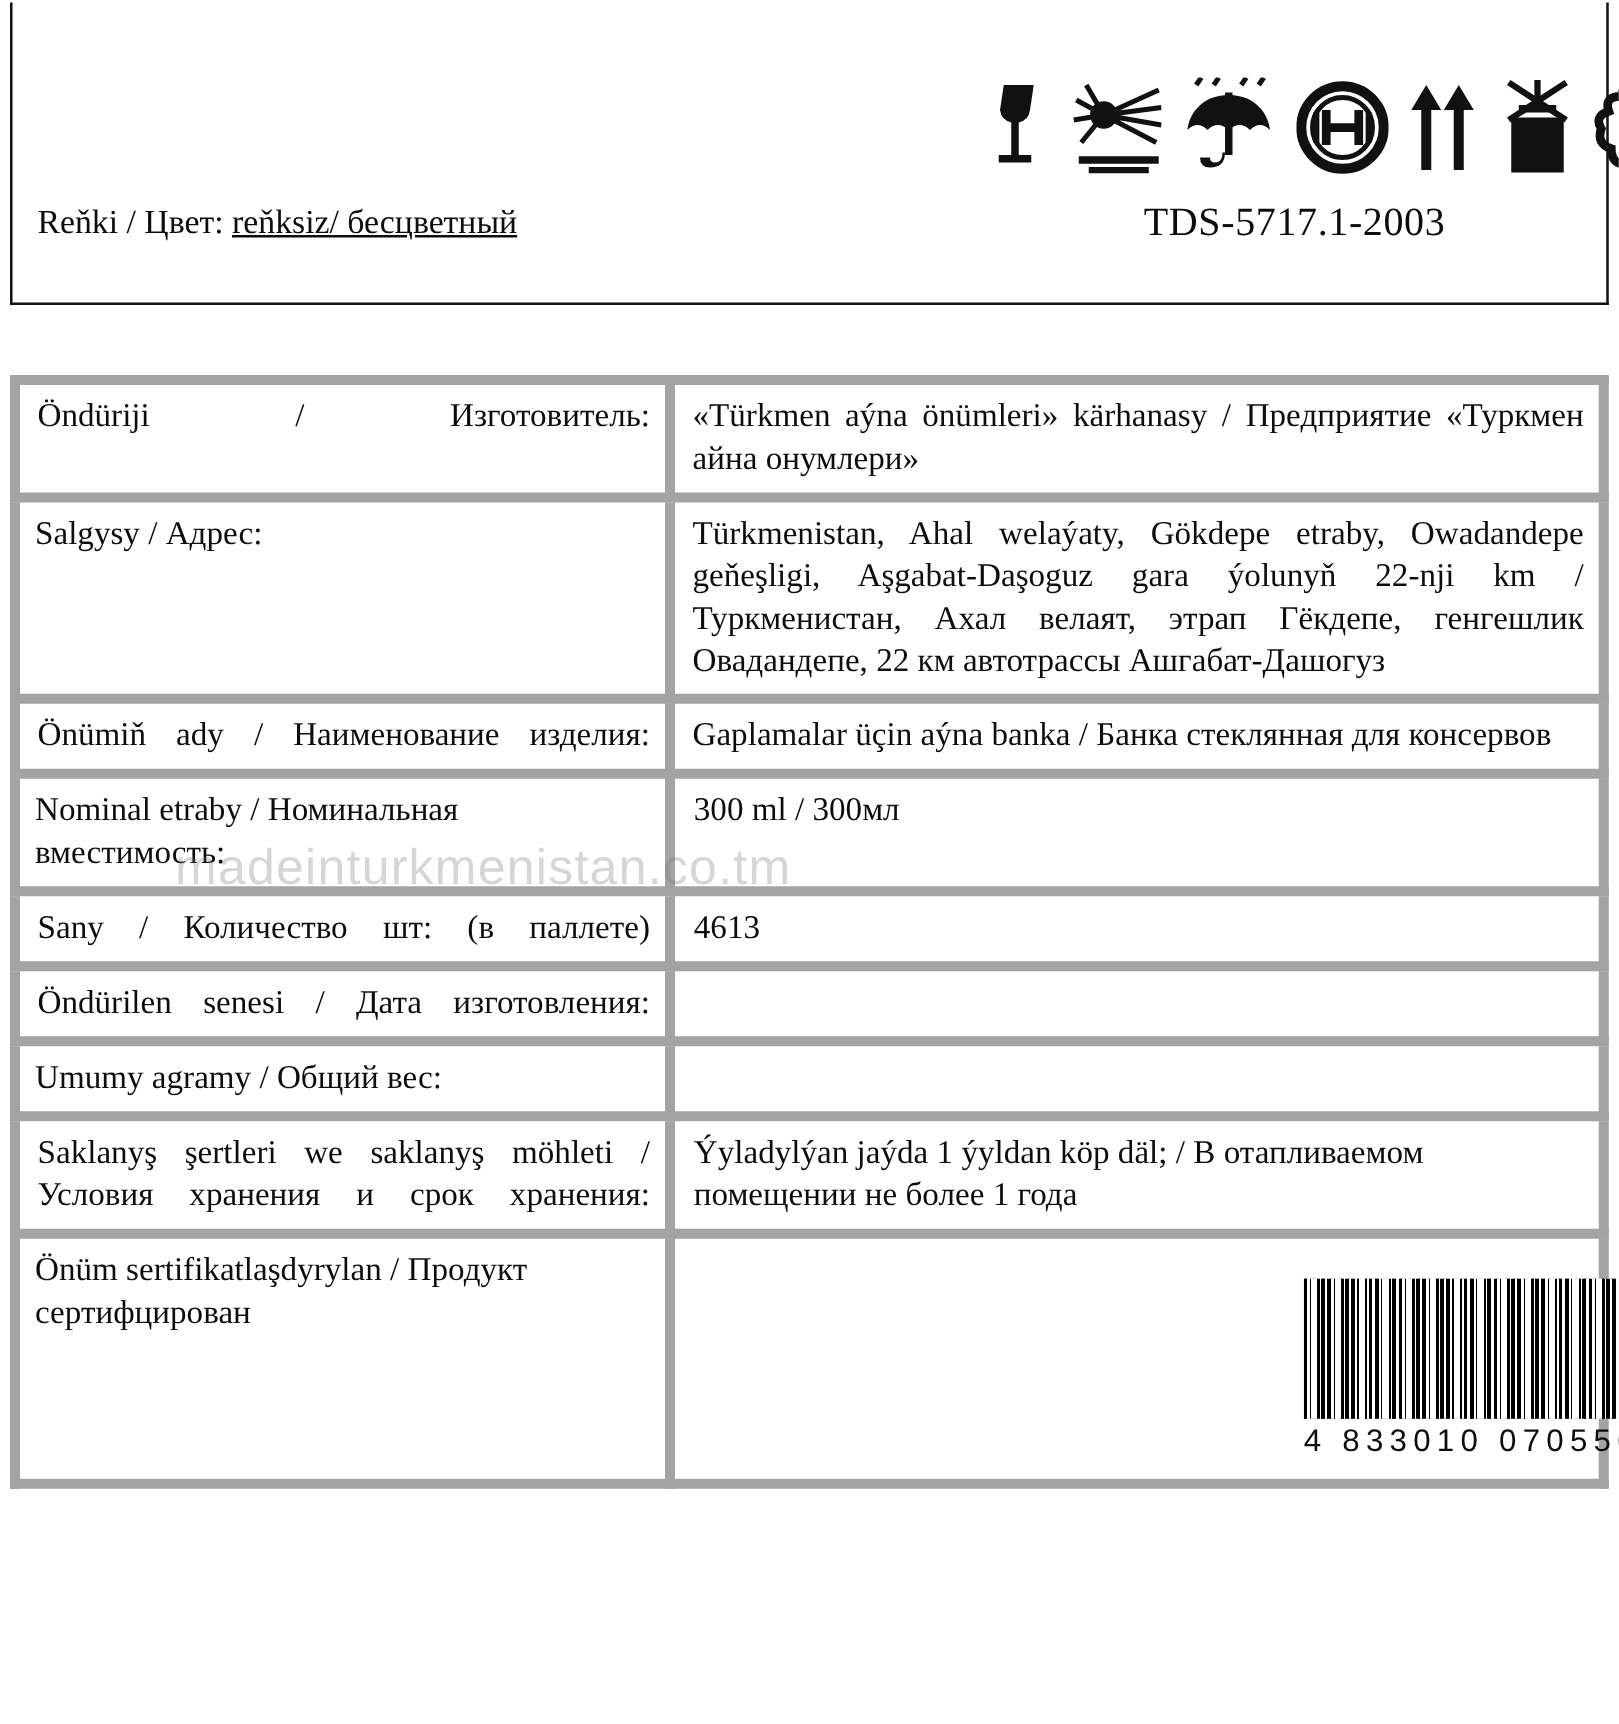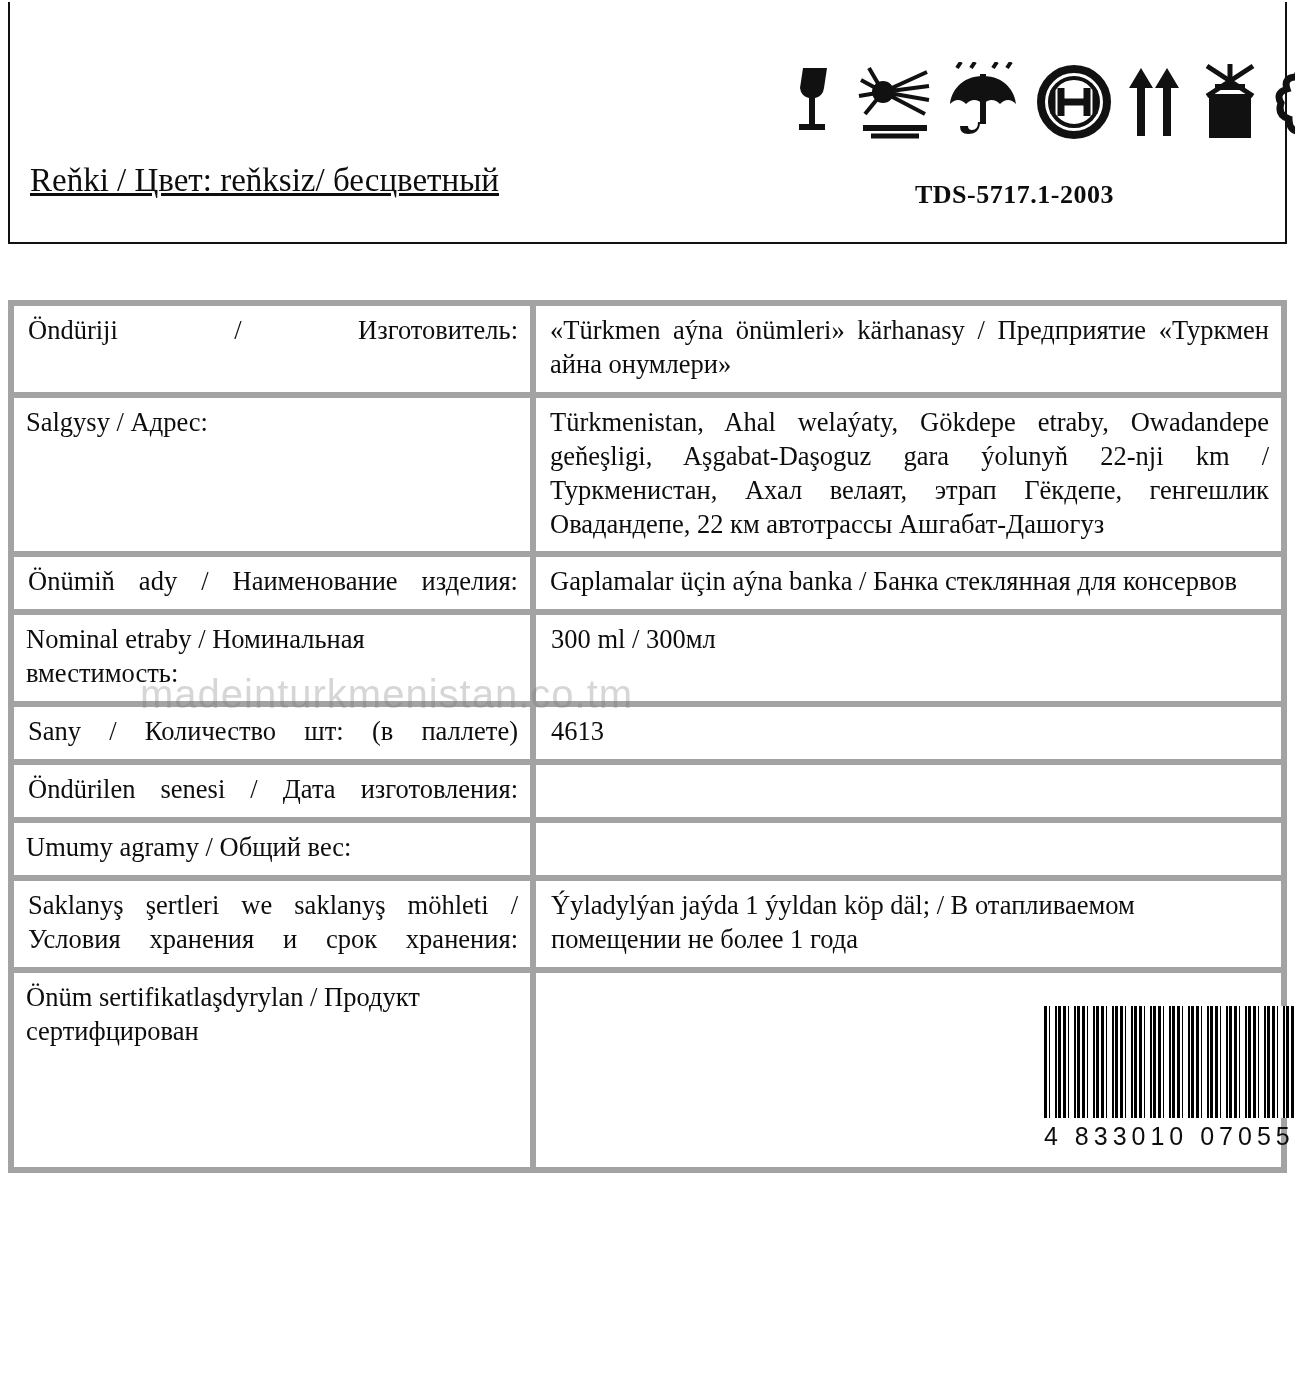--- a/index.html
+++ b/index.html
@@ -24,60 +24,59 @@
     width: 1279px;
     height: 242px;
     border: 2px solid #111;
     border-top: none;
     box-sizing: border-box;
   }
   .color-line {
     position: absolute;
     left: 20px;
     top: 160px;
-    font-size: 33px;
+    font-size: 27px;
     white-space: nowrap;
-    text-decoration: underline;
   }
   .color-line .value {
     text-decoration: underline;
   }
 
   
   .picto-strip {
     position: absolute;
     left: 775px;
     top: 60px;
     width: 505px;
     height: 85px;
   }
   .picto {
     position: absolute;
     top: 0;
   }
   .tds-code {
     position: absolute;
     left: 905px;
-    top: 178px;
-    font-size: 26px;
-    font-weight: bold;
+    top: 157px;
+    font-size: 32px;
+    font-weight: normal;
     letter-spacing: 0.5px;
   }
 
   
   table.spec {
     position: absolute;
     left: 8px;
     top: 300px;
     width: 1279px;
     border-collapse: collapse;
     table-layout: fixed;
   }
   table.spec td {
-    border: 6px solid #a3a3a3;
+    border: 8px solid #a3a3a3;
     vertical-align: top;
     padding: 8px 12px 10px 14px;
     font-size: 26.5px;
     line-height: 1.28;
     margin-top: 24px;
   }
   td.label {
     width: 490px;
     text-align: justify;
     text-align-last: justify;

